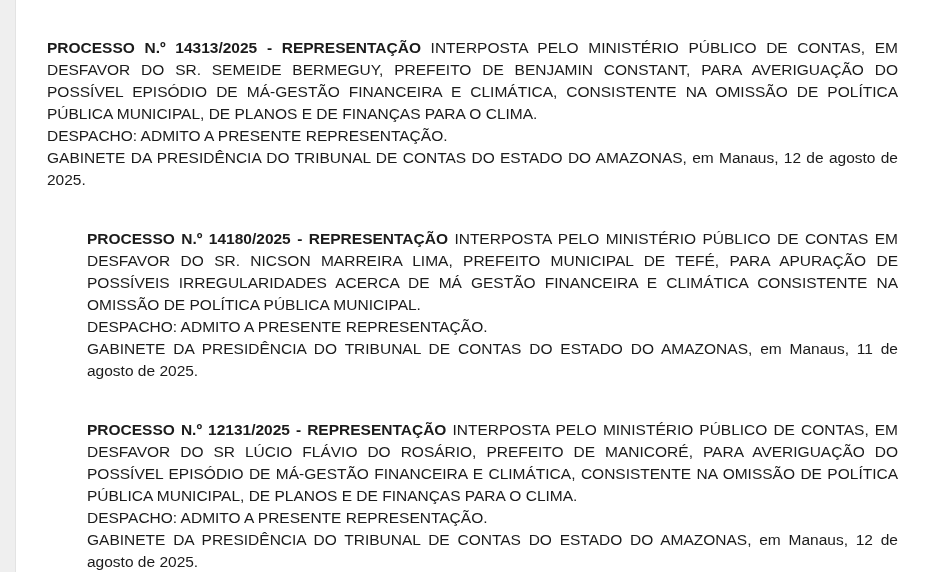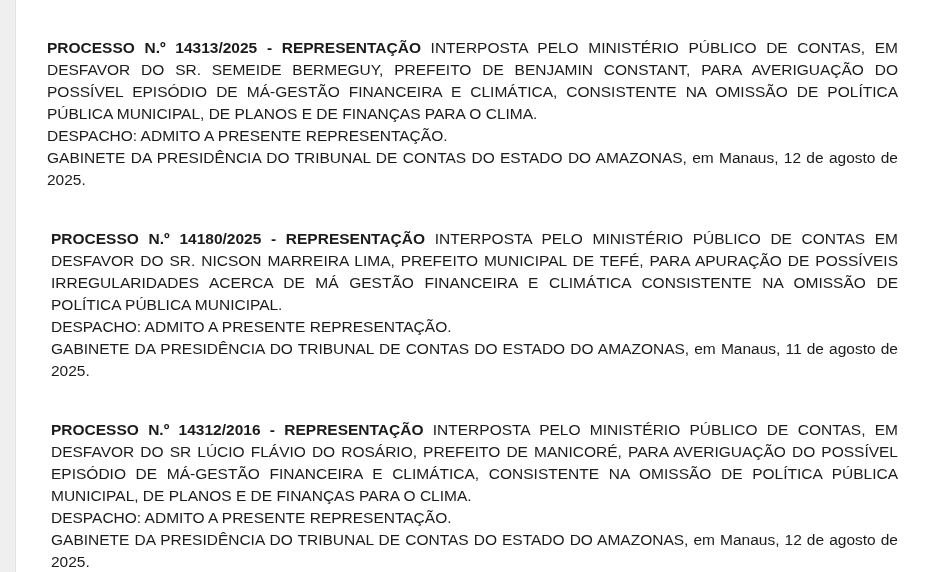--- a/index.html
+++ b/index.html
@@ -30,20 +30,21 @@
     color: #1b1b1b;
   }
   .entry {
     font-size: 15.5px;
     line-height: 22px;
     margin-bottom: 37px;
     text-align: justify;
   }
   .entry.indented {
     padding-left: 4px;
+    margin-left: 36px;
   }
   .entry p {
     margin: 0;
   }
   .b {
     font-weight: bold;
   }
   .despacho, .gabinete {
     font-weight: normal;
   }
@@ -61,18 +62,18 @@
     <p class="gabinete">GABINETE DA PRESIDÊNCIA DO TRIBUNAL DE CONTAS DO ESTADO DO AMAZONAS, em Manaus, 12 de agosto de 2025.</p>
   </div>
 
   <div class="entry indented">
     <p><span class="b">PROCESSO N.º 14180/2025 - REPRESENTAÇÃO</span><span> INTERPOSTA PELO MINISTÉRIO PÚBLICO DE CONTAS EM DESFAVOR DO SR. NICSON MARREIRA LIMA, PREFEITO MUNICIPAL DE TEFÉ, PARA APURAÇÃO DE POSSÍVEIS IRREGULARIDADES ACERCA DE MÁ GESTÃO FINANCEIRA E CLIMÁTICA CONSISTENTE NA OMISSÃO DE POLÍTICA PÚBLICA MUNICIPAL.</span></p>
     <p class="despacho">DESPACHO: ADMITO A PRESENTE REPRESENTAÇÃO.</p>
     <p class="gabinete">GABINETE DA PRESIDÊNCIA DO TRIBUNAL DE CONTAS DO ESTADO DO AMAZONAS, em Manaus, 11 de agosto de 2025.</p>
   </div>
 
   <div class="entry indented">
-    <p><span class="b">PROCESSO N.º 14312/2016 - REPRESENTAÇÃO</span><span> INTERPOSTA PELO MINISTÉRIO PÚBLICO DE CONTAS, EM DESFAVOR DO SR LÚCIO FLÁVIO DO ROSÁRIO, PREFEITO DE MANICORÉ, PARA AVERIGUAÇÃO DO POSSÍVEL EPISÓDIO DE MÁ-GESTÃO FINANCEIRA E CLIMÁTICA, CONSISTENTE NA OMISSÃO DE POLÍTICA PÚBLICA MUNICIPAL, DE PLANOS E DE FINANÇAS PARA O CLIMA.</span></p>
+    <p><span class="b">PROCESSO N.º 12131/2025 - REPRESENTAÇÃO</span><span> INTERPOSTA PELO MINISTÉRIO PÚBLICO DE CONTAS, EM DESFAVOR DO SR LÚCIO FLÁVIO DO ROSÁRIO, PREFEITO DE MANICORÉ, PARA AVERIGUAÇÃO DO POSSÍVEL EPISÓDIO DE MÁ-GESTÃO FINANCEIRA E CLIMÁTICA, CONSISTENTE NA OMISSÃO DE POLÍTICA PÚBLICA MUNICIPAL, DE PLANOS E DE FINANÇAS PARA O CLIMA.</span></p>
     <p class="despacho">DESPACHO: ADMITO A PRESENTE REPRESENTAÇÃO.</p>
     <p class="gabinete">GABINETE DA PRESIDÊNCIA DO TRIBUNAL DE CONTAS DO ESTADO DO AMAZONAS, em Manaus, 12 de agosto de 2025.</p>
   </div>
 
 </div>
 
 </body></html>

